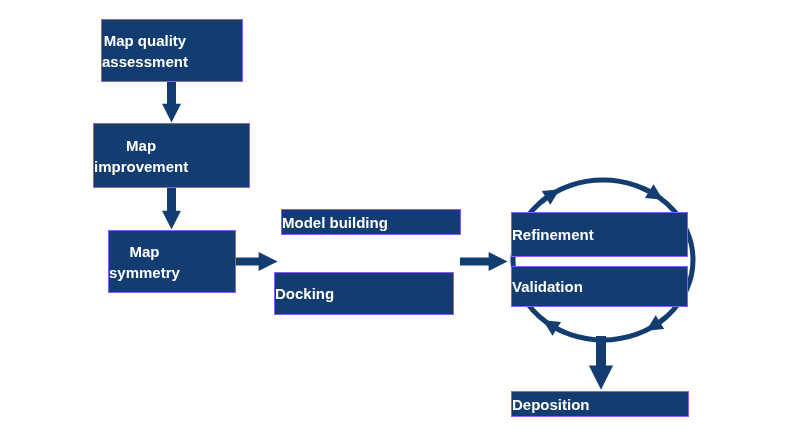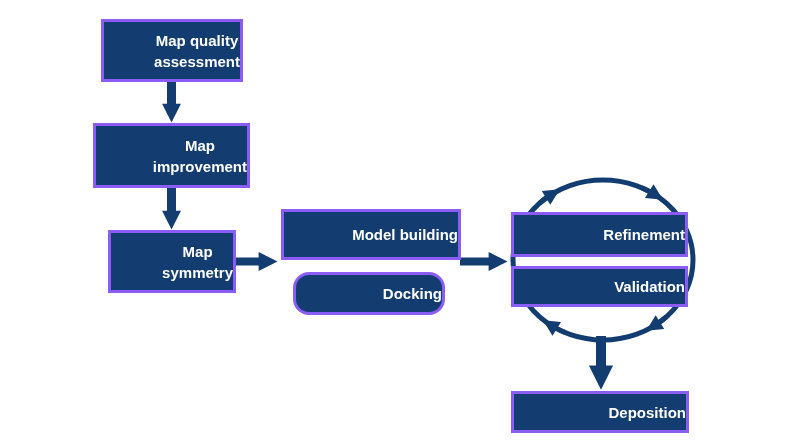--- a/index.html
+++ b/index.html
@@ -23,43 +23,43 @@
     fill:none;
   }
   #connector-layer marker path{
     fill:var(--navy);
     stroke:none;
   }
   .node{
     position:absolute;
     z-index:2;
     background:var(--navy);
-    border:3px solid #8b5cf6;
+    border:1px solid #8b5cf6;
     box-sizing:border-box;
     display:flex;
     align-items:center;
-    justify-content:flex-end;
+    justify-content:flex-start;
     text-align:center;
   }
   .node .label{
     color:var(--text);
     font-size:15px;
     font-weight:700;
     line-height:21px;
     white-space:pre-line;
   }
   
   #n-map-quality    {left:101px; top:19px;  width:142px; height:63px;}
   #n-map-improvement{left:93px;  top:123px; width:157px; height:65px;}
   #n-map-symmetry   {left:108px; top:230px; width:128px; height:63px;}
-  #n-model-building {left:281px; top:209px; width:180px; height:51px;}
-  #n-docking        {left:293px; top:272px; width:152px; height:43px;border-radius:16px;}
+  #n-model-building {left:281px; top:209px; width:180px; height:26px;}
+  #n-docking        {left:274px; top:272px; width:180px; height:43px;}
   #n-refinement     {left:511px; top:212px; width:177px; height:45px;}
   #n-validation     {left:511px; top:266px; width:177px; height:41px;}
-  #n-deposition     {left:511px; top:391px; width:178px; height:42px;}
+  #n-deposition     {left:511px; top:391px; width:178px; height:26px;}
 </style>
 </head>
 <body>
 
 <div id="canvas">
 
   <svg id="connector-layer" width="800" height="443" viewBox="0 0 800 443" xmlns="http://www.w3.org/2000/svg">
     <defs>
       <marker id="ah" viewBox="0 0 10 10" refX="4" refY="5" markerWidth="21" markerHeight="21" markerUnits="userSpaceOnUse" orient="auto">
         <path d="M0.5,0.5 L9.5,5 L0.5,9.5 Z"></path>

